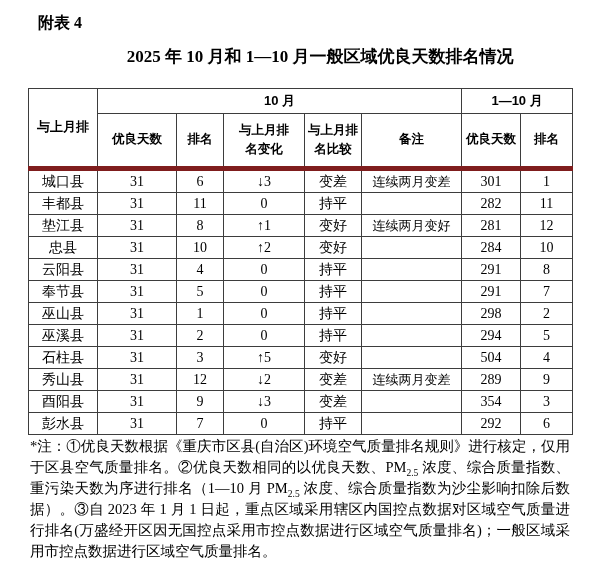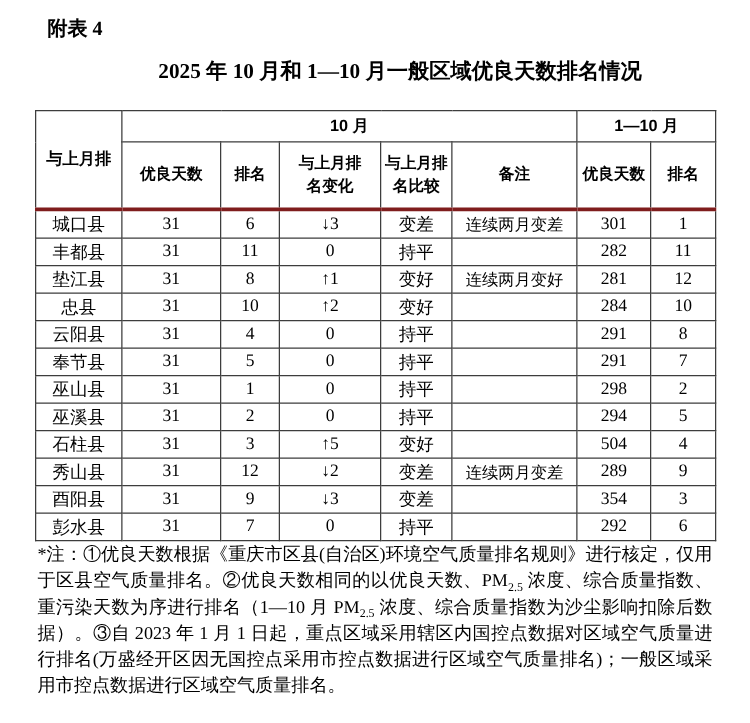--- a/index.html
+++ b/index.html
@@ -43,21 +43,21 @@
     line-height: 1.55;
   }
   .ranking thead tr.group-row th { height: 24px; font-size: 13px; }
   .ranking thead tr.sub-row th { height: 52px; font-size: 12.5px; }
   .ranking thead th.region-th { font-size: 13px; }
   .ranking tbody td {
     height: 21px;
     font-size: 14px;
     border-top: 1px solid #8f8f8f;
   }
-  .ranking tbody tr:first-child td { border-top: 3px solid #7f1d1d; }
+  .ranking tbody tr:first-child td { border-top: 5px solid #7f1d1d; }
   .ranking tbody td[data-name="cell-remark"] { font-size: 13px; }
   .footnote {
     width: 540px;
     margin: 1px 0 0 30px;
     font-size: 14.5px;
     line-height: 21px;
     text-align: justify;
   }
   .footnote sub { font-size: 9.5px; line-height: 0; }
 </style>

